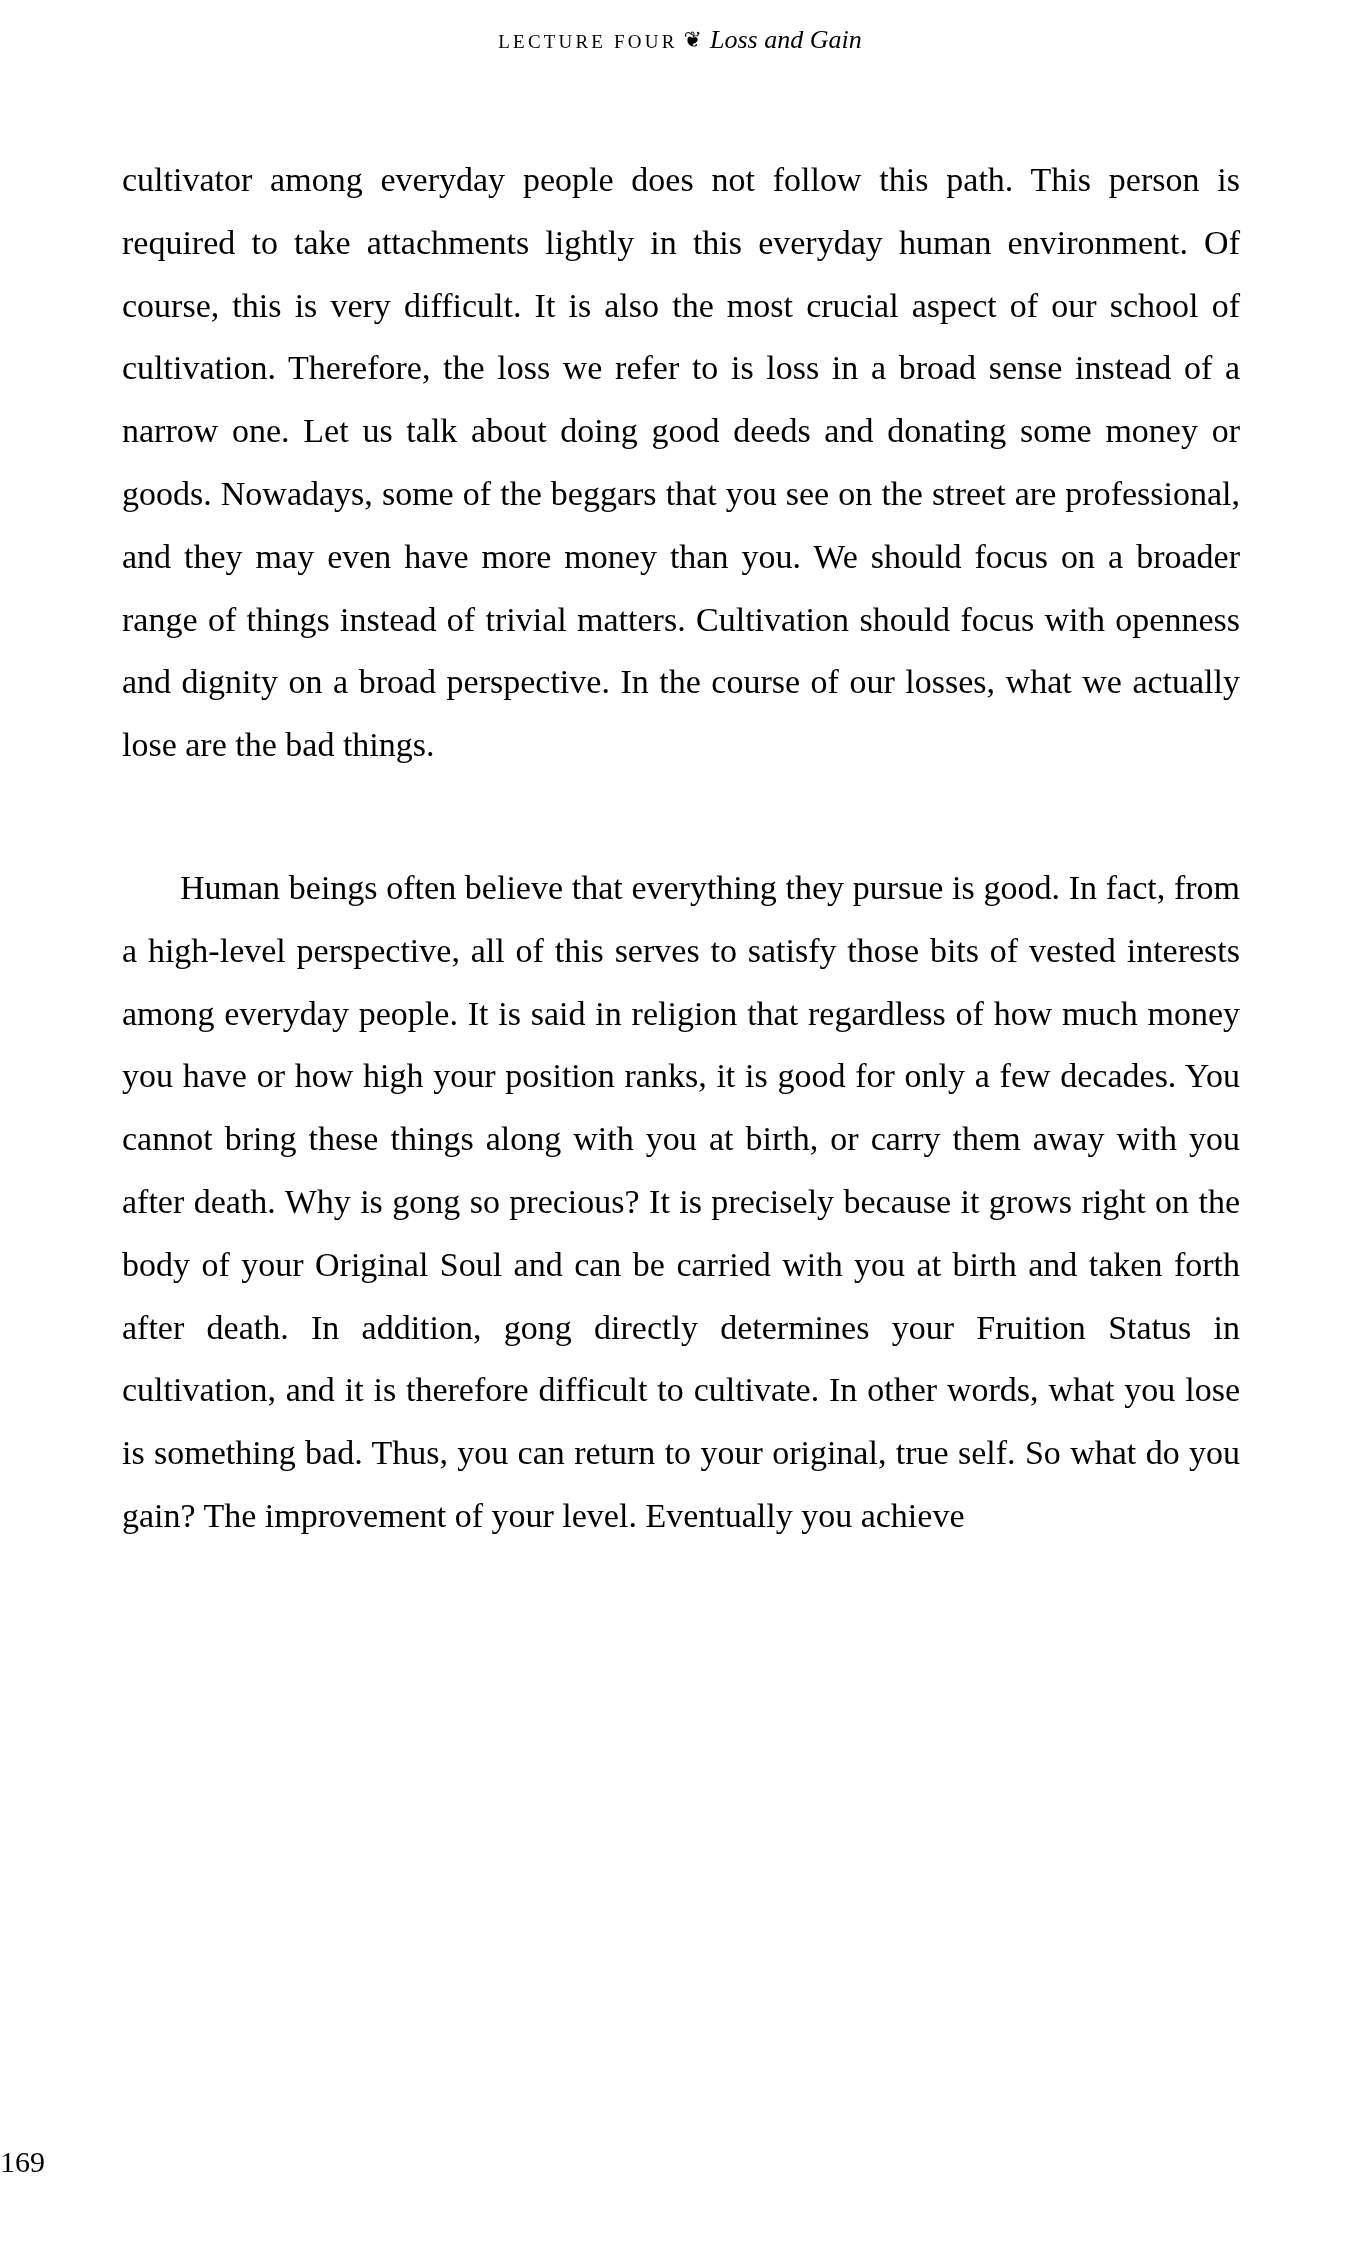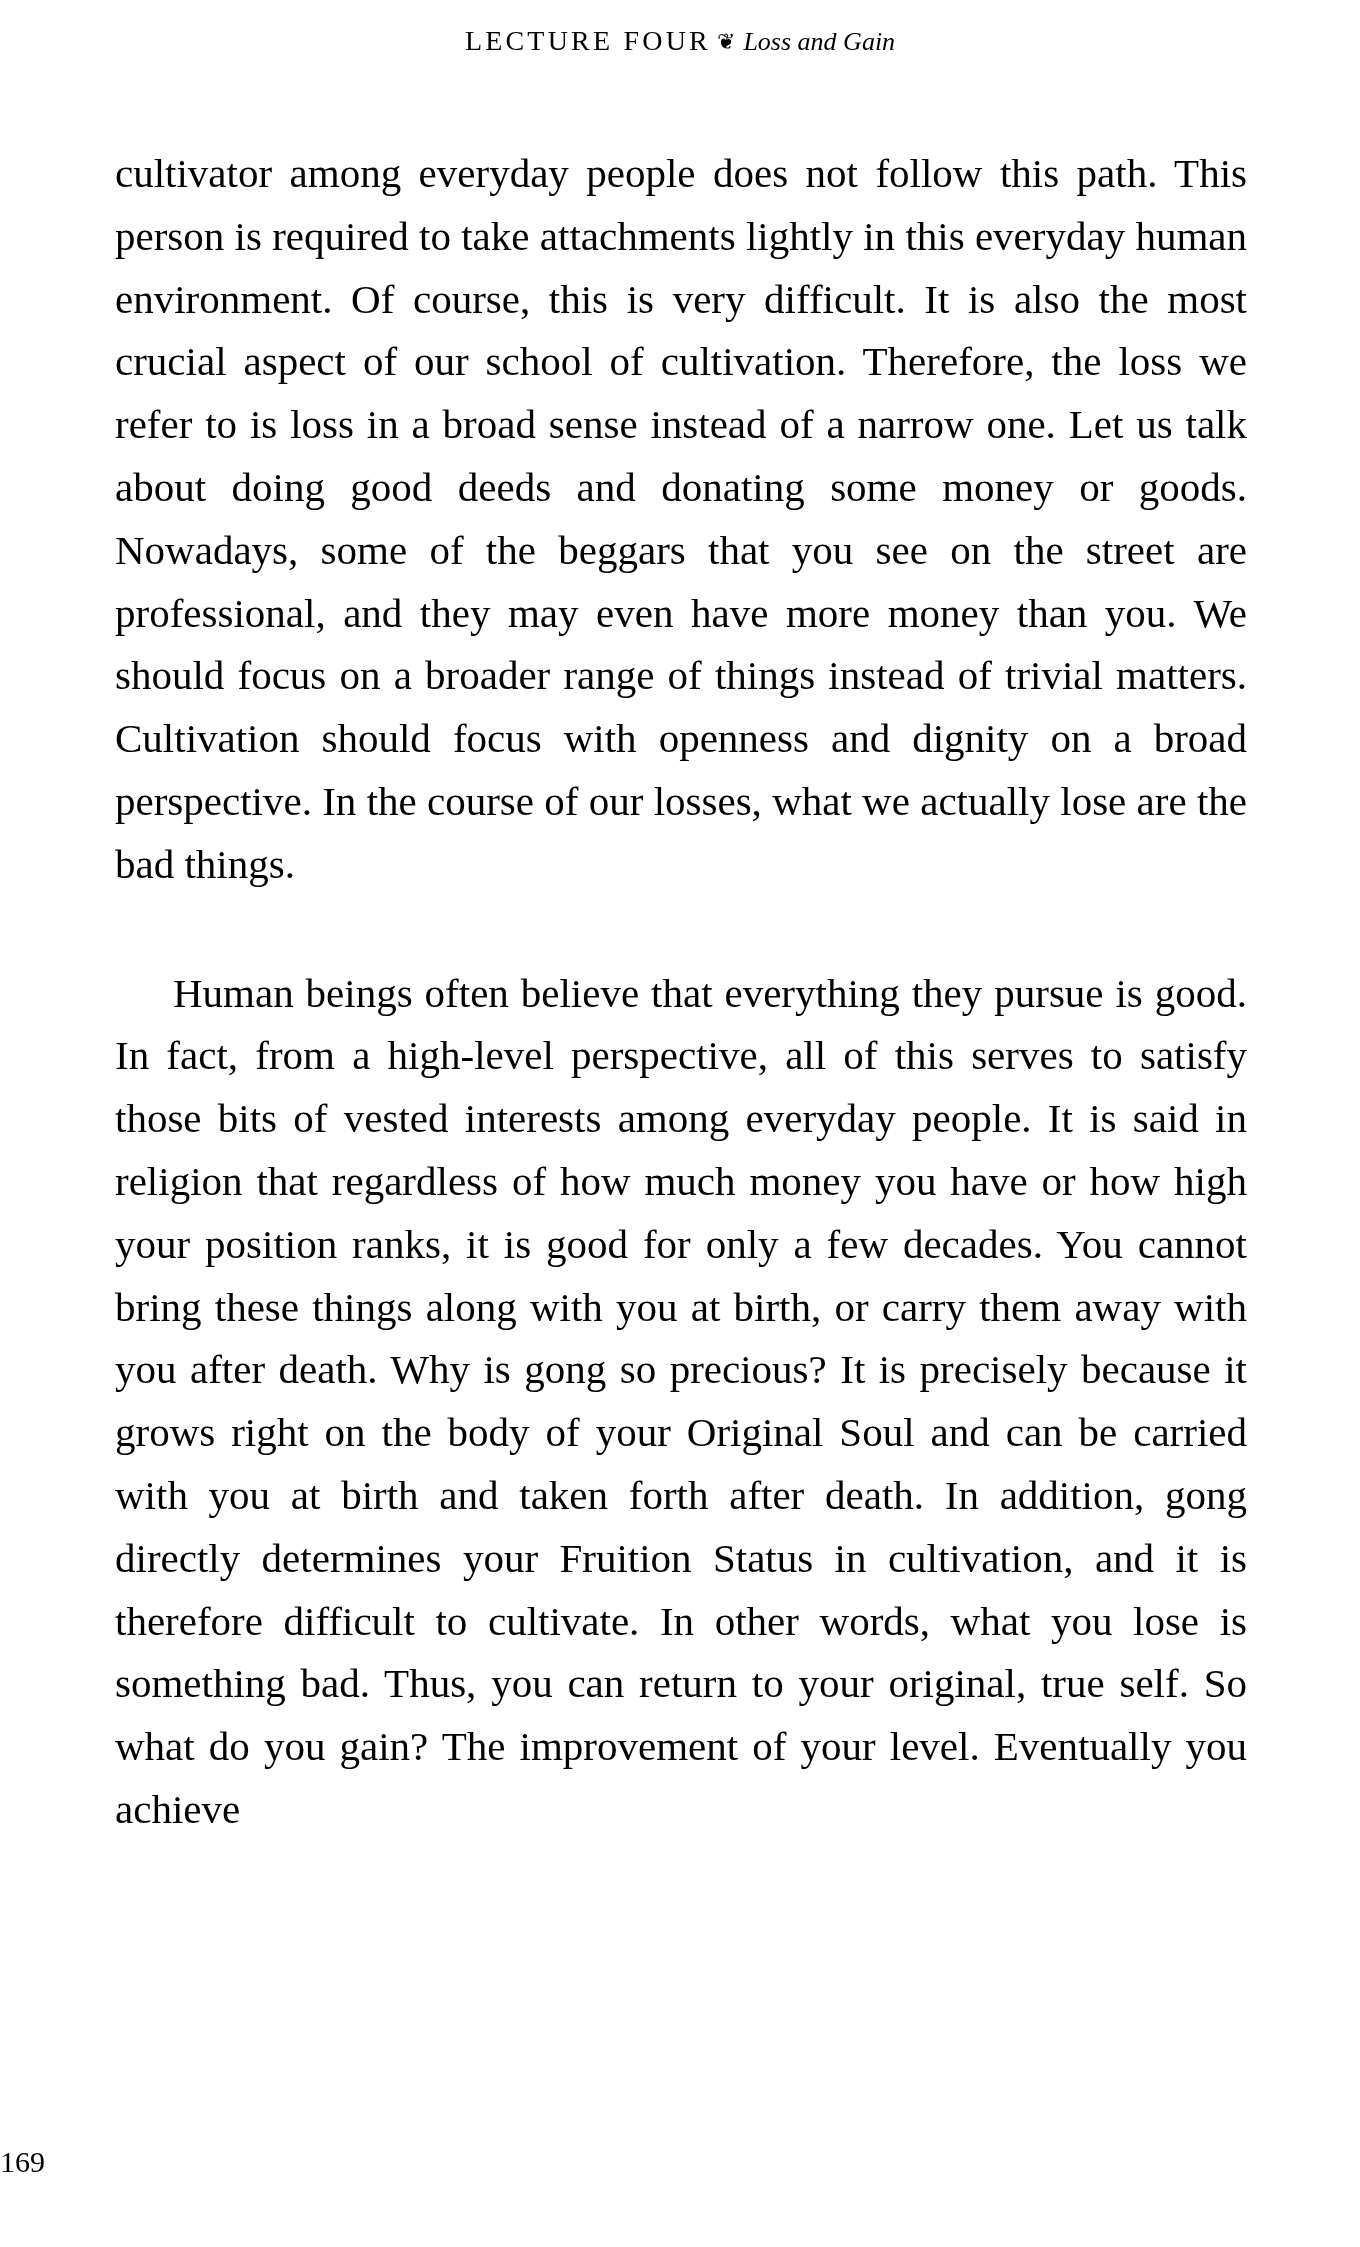--- a/index.html
+++ b/index.html
@@ -30,42 +30,42 @@
     text-align: center;
     font-family: "Liberation Serif", serif;
     font-size: 25px;
     line-height: 1.2;
     white-space: nowrap;
   }
   .rh-lecture {
     letter-spacing: 3.2px;
     font-variant: small-caps;
     text-transform: uppercase;
-    font-size: 28px;
+    font-size: 19px;
   }
   .rh-orn {
     display: inline-block;
     margin: 0 8px 0 6px;
     font-size: 22px;
     transform: translateY(-1px);
   }
   .rh-title {
     font-style: italic;
     font-size: 26px;
   }
 
   .body-col {
     position: absolute;
     left: 113px;
     top: 140px;
     width: 1136px;
   }
   p.para {
-    margin: 2px;
-    font-size: 41px;
+    margin: 9px;
+    font-size: 34px;
     line-height: 62.8px;
     text-align: justify;
     text-justify: inter-word;
     hyphens: none;
     -webkit-hyphens: none;
   }
   p.para.first {
     text-indent: 0;
   }
   p.para.indent {

